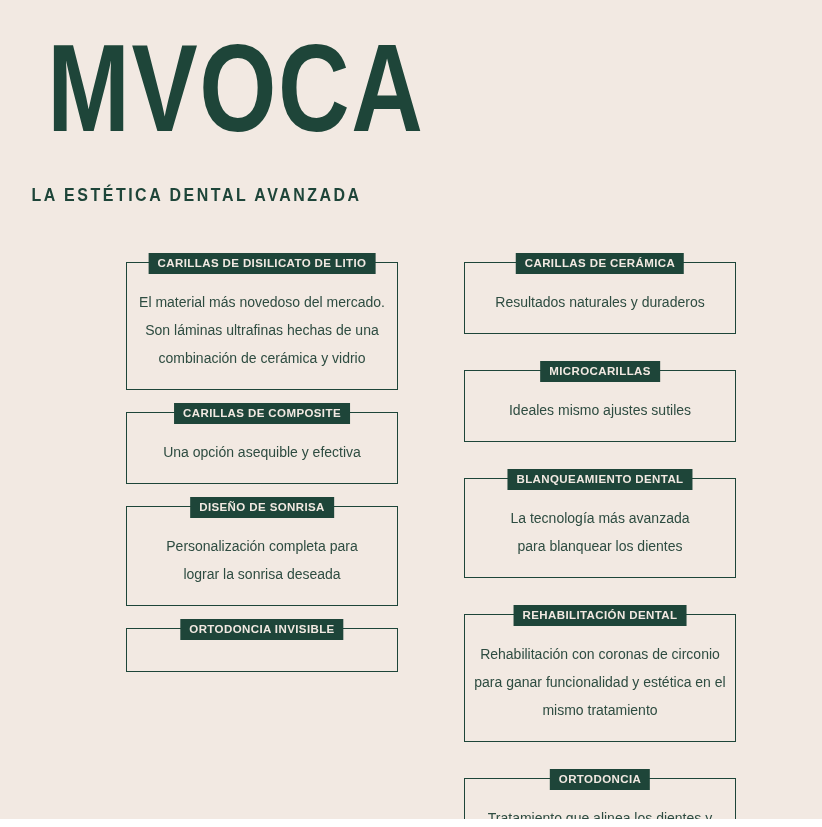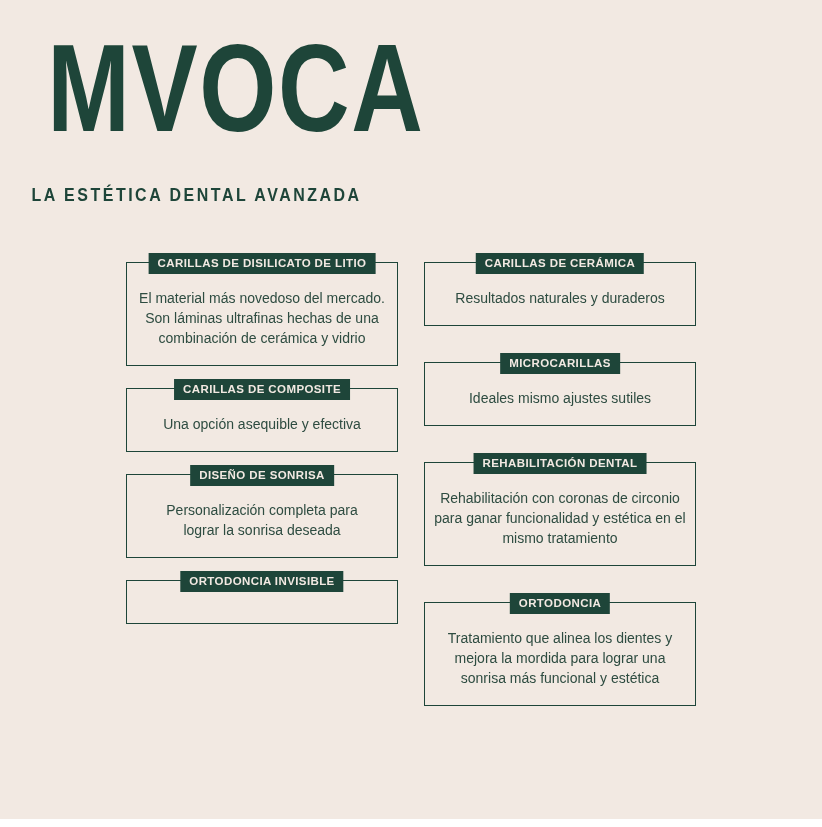--- a/index.html
+++ b/index.html
@@ -53,20 +53,21 @@
     justify-content: center;
     align-items: flex-start;
     gap: 26px;
     margin-top: 56px;
   }
 
   .column {
     display: flex;
     flex-direction: column;
     width: 272px;
+    margin-left: 40px;
   }
 
   .column-left  { gap: 22px; }
   .column-right { gap: 36px; }
 
   .card {
     position: relative;
     border: 1px solid #1e4539;
     background: transparent;
     padding: 25px 8px 17px 8px;
@@ -83,21 +84,21 @@
     font-size: 11.5px;
     font-weight: 700;
     letter-spacing: 0.4px;
     line-height: 1;
     padding: 5px 9px 4px 9px;
     white-space: nowrap;
   }
 
   .desc {
     font-size: 14px;
-    line-height: 20px;
+    line-height: 28px;
     color: #2e4c41;
     margin: 0 auto;
   }
 
   .desc.narrow  { max-width: 210px; }
   .desc.narrow2 { max-width: 205px; }
 
   .footer-strip {
     position: absolute;
     left: 0;
@@ -149,20 +150,24 @@
       <div class="card">
         <div class="badge">CARILLAS DE CERÁMICA</div>
         <p class="desc">Resultados naturales y duraderos</p>
       </div>
 
       <div class="card">
         <div class="badge">MICROCARILLAS</div>
         <p class="desc">Ideales mismo ajustes sutiles</p>
       </div>
 
+      <div class="card">
+        <div class="badge">BLANQUEAMIENTO DENTAL</div>
+        <p class="desc narrow">La tecnología más avanzada para blanquear los dientes</p>
+      </div>
 
       <div class="card">
         <div class="badge">REHABILITACIÓN DENTAL</div>
         <p class="desc">Rehabilitación con coronas de circonio para ganar funcionalidad y estética en el mismo tratamiento</p>
       </div>
 
       <div class="card">
         <div class="badge">ORTODONCIA</div>
         <p class="desc">Tratamiento que alinea los dientes y mejora la mordida para lograr una sonrisa más funcional y estética</p>
       </div>

